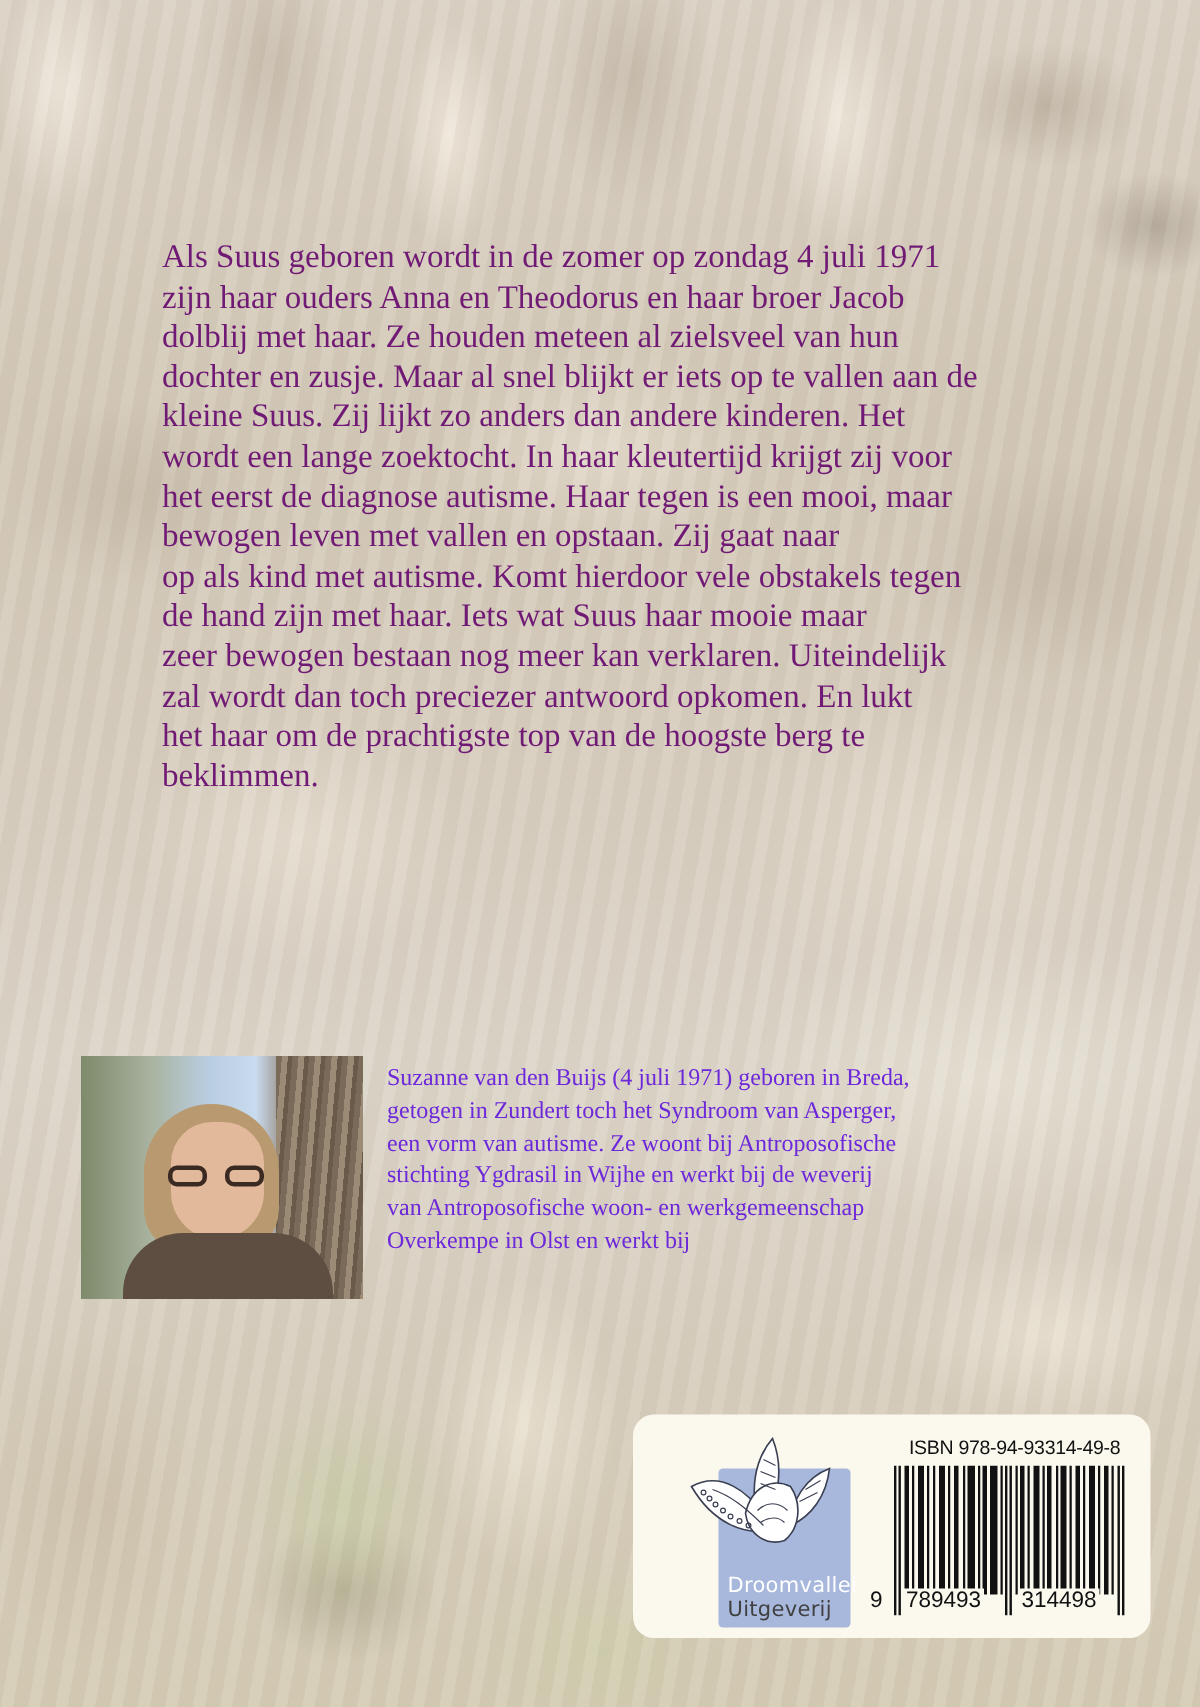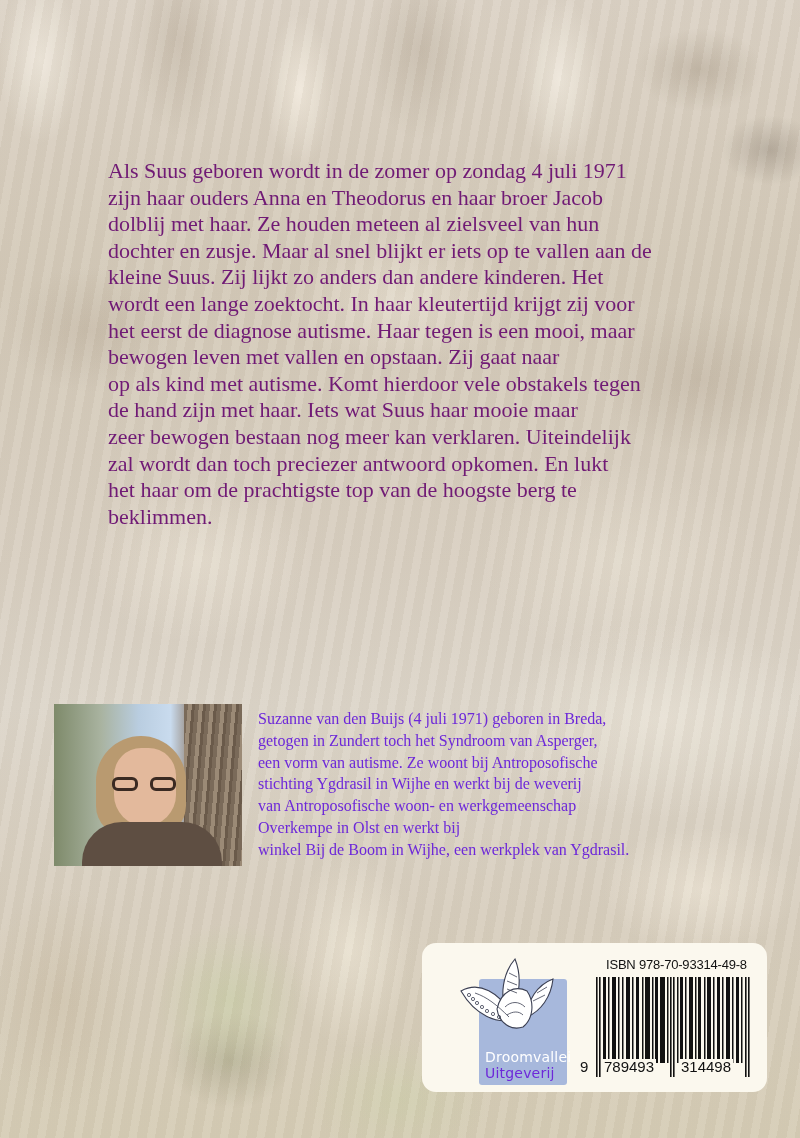--- a/index.html
+++ b/index.html
@@ -97,21 +97,21 @@
     .logo-square {
       position: absolute; left: 22px; top: 22px; width: 88px; height: 106px;
       background: #a7b8dc; border-radius: 3px;
     }
     .logo-name1, .logo-name2 {
       position: absolute; left: 28px;
       font-family: "DejaVu Sans", "Liberation Sans", sans-serif;
       font-size: 14px; letter-spacing: 0.2px;
     }
     .logo-name1 { top: 92px; color: #ffffff; }
-    .logo-name2 { top: 108px; color: #6d28d9; }
+    .logo-name2 { top: 108px; color: #404040; }
     .logo-flower { position: absolute; left: 0; top: -6px; width: 110px; height: 96px; }
 
     .isbn-text {
       position: absolute; left: 184px; top: 14px;
       font-family: "Liberation Sans", "DejaVu Sans", sans-serif;
       font-size: 13px; color: #111; letter-spacing: -0.2px;
     }
     .barcode { position: absolute; left: 170px; top: 34px; width: 166px; height: 100px; }
     .barcode-digit {
       position: absolute; top: 116px;
@@ -152,21 +152,20 @@
   <div class="coat"></div>
 </div>
 
 <div class="bio">
   <span class="line">Suzanne van den Buijs (4 juli 1971) geboren in Breda,</span>
   <span class="line">getogen in Zundert toch het Syndroom van Asperger,</span>
   <span class="line">een vorm van autisme. Ze woont bij Antroposofische</span>
   <span class="line">stichting Ygdrasil in Wijhe en werkt bij de weverij</span>
   <span class="line">van Antroposofische woon- en werkgemeenschap</span>
   <span class="line">Overkempe in Olst en werkt bij</span>
-  <span class="line">winkel Bij de Boom in Wijhe, een werkplek van Ygdrasil.</span>
 </div>
 
 <div class="isbn-box">
   <div class="publisher-logo">
     <div class="logo-square"></div>
     <svg class="logo-flower" viewBox="0 0 110 96">
       <g fill="#ffffff" stroke="#3b3f52" stroke-width="1.1">
         <path d="M4 40 C22 30 42 40 58 68 C40 74 18 64 4 40 Z"></path>
         <path d="M58 8 C46 22 42 44 50 66 C62 52 66 28 58 8 Z"></path>
         <path d="M96 28 C80 34 70 50 70 66 C84 60 94 46 96 28 Z"></path>
@@ -183,21 +182,21 @@
         <path d="M18 42 C30 46 40 54 52 66"></path>
         <path d="M52 22 L60 26 M50 30 L60 34 M50 38 L60 42"></path>
         <path d="M80 42 L90 36 M76 50 L88 44"></path>
         <path d="M48 56 C54 50 62 50 68 56 M50 64 C56 60 62 60 66 64"></path>
       </g>
     </svg>
     <div class="logo-name1">Droomvallei</div>
     <div class="logo-name2">Uitgeverij</div>
   </div>
 
-  <div class="isbn-text">ISBN 978-70-93314-49-8</div>
+  <div class="isbn-text">ISBN 978-94-93314-49-8</div>
   <svg class="barcode" viewBox="0 0 166 100" preserveAspectRatio="none">
     <g fill="#111">
       <rect x="4" y="0" width="1.6" height="100"></rect>
         <rect x="7" y="0" width="1.6" height="100"></rect>
       <rect x="11" y="0" width="3" height="86"></rect>
         <rect x="16" y="0" width="1.5" height="86"></rect>
       <rect x="20" y="0" width="4" height="86"></rect>
         <rect x="26" y="0" width="1.5" height="86"></rect>
       <rect x="30" y="0" width="1.5" height="86"></rect>
         <rect x="34" y="0" width="4" height="86"></rect>

